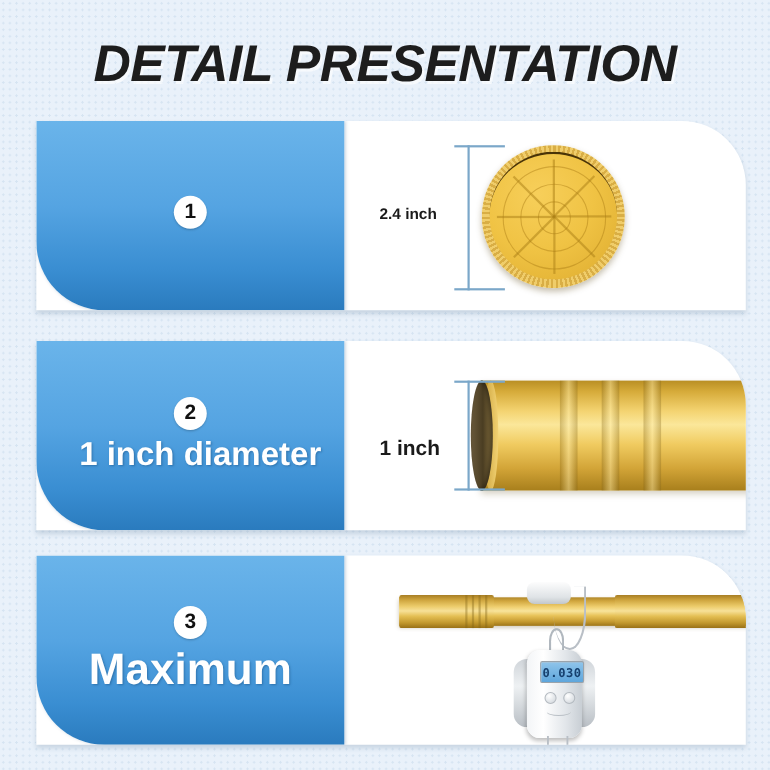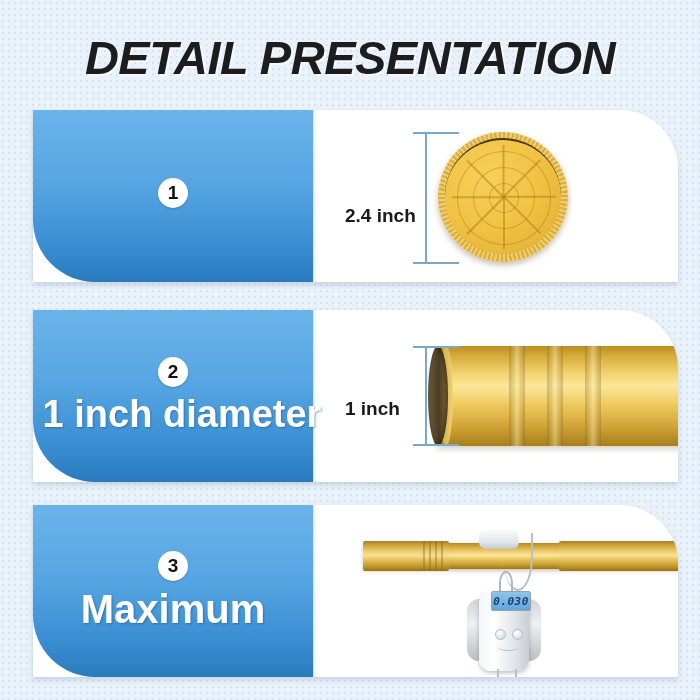--- a/index.html
+++ b/index.html
@@ -50,21 +50,21 @@
     display:flex;align-items:center;justify-content:center;
     margin-bottom:6px;
     box-shadow:0 1px 2px rgba(0,0,0,.20);
   }
   .panel-label{
     color:#ffffff;font-weight:bold;font-size:31px;line-height:1.12;
     text-align:center;white-space:nowrap;
     text-shadow:1px 1px 2px rgba(20,70,120,.45);
   }
   .panel-label.two-line{font-size:40px;white-space:normal;width:250px;}
-  #panel2 .panel-label{font-size:38px;position:relative;left:9px;}
+  #panel2 .panel-label{font-size:30px;position:relative;left:9px;}
 
   
   .dim-label{
     position:absolute;font-weight:bold;color:#1a1a1a;white-space:nowrap;z-index:4;
   }
   .bracket{position:absolute;z-index:4;}
   .bracket .v{position:absolute;left:0;top:0;width:2px;height:100%;background:#7ba7c9;}
   .bracket .cap{position:absolute;left:-12px;width:46px;height:2px;background:#7ba7c9;}
   .bracket .cap.top{top:0;}
   .bracket .cap.bot{bottom:0;}
@@ -149,26 +149,26 @@
   .scale-shoulder{
     position:absolute;left:-6px;top:14px;width:74px;height:62px;border-radius:12px;
     background:linear-gradient(to bottom,#cfd4d9,#eef1f3 40%,#b9bfc5);
   }
   .scale-body{
     position:absolute;left:6px;top:6px;width:50px;height:80px;border-radius:12px;
     background:linear-gradient(to right,#f3f5f7 0%,#ffffff 30%,#e2e6ea 70%,#c8ced4 100%);
     box-shadow:0 2px 4px rgba(0,0,0,.25);
   }
   .lcd{
-    position:absolute;left:12px;top:0;width:38px;height:18px;border-radius:2px;
+    position:absolute;left:12px;top:10px;width:38px;height:18px;border-radius:2px;
     background:linear-gradient(to bottom,#8fc4ea,#5fa6dc);
     border:1px solid #9aa3ab;
     display:flex;align-items:center;justify-content:center;
     font-family:"DejaVu Sans Mono", monospace;
-    font-size:11px;font-weight:bold;color:#16406e;letter-spacing:0.5px;font-style:italic;
+    font-size:11px;font-weight:bold;color:#16406e;letter-spacing:0.5px;
   }
   .btn-sm{
     position:absolute;width:9px;height:9px;border-radius:50%;
     background:radial-gradient(circle at 35% 30%,#ffffff,#cdd3d9);
     border:1px solid #b4bac0;
   }
   .btn-sm.b1{left:16px;top:38px;}
   .btn-sm.b2{left:33px;top:38px;}
   .scale-mark{
     position:absolute;left:18px;top:52px;width:22px;height:7px;
@@ -191,21 +191,21 @@
   <div class="title-wrap">
     <div class="title">DETAIL PRESENTATION</div>
   </div>
 
   <div class="card" id="card1">
 
     <div class="panel">
       <div class="badge">1</div>
     </div>
 
-    <div class="dim-label" style="left:312px;top:76px;font-size:19px;margin-top:19px;">2.4 inch</div>
+    <div class="dim-label" style="left:312px;top:76px;font-size:14px;">2.4 inch</div>
 
     <div class="bracket" style="left:392px;top:22px;width:46px;height:132px;">
       <div class="v"></div>
       <div class="cap top"></div>
       <div class="cap bot"></div>
     </div>
 
     <div class="disc-wrap">
       <div class="disc-rim"></div>
       <div class="disc-face">

